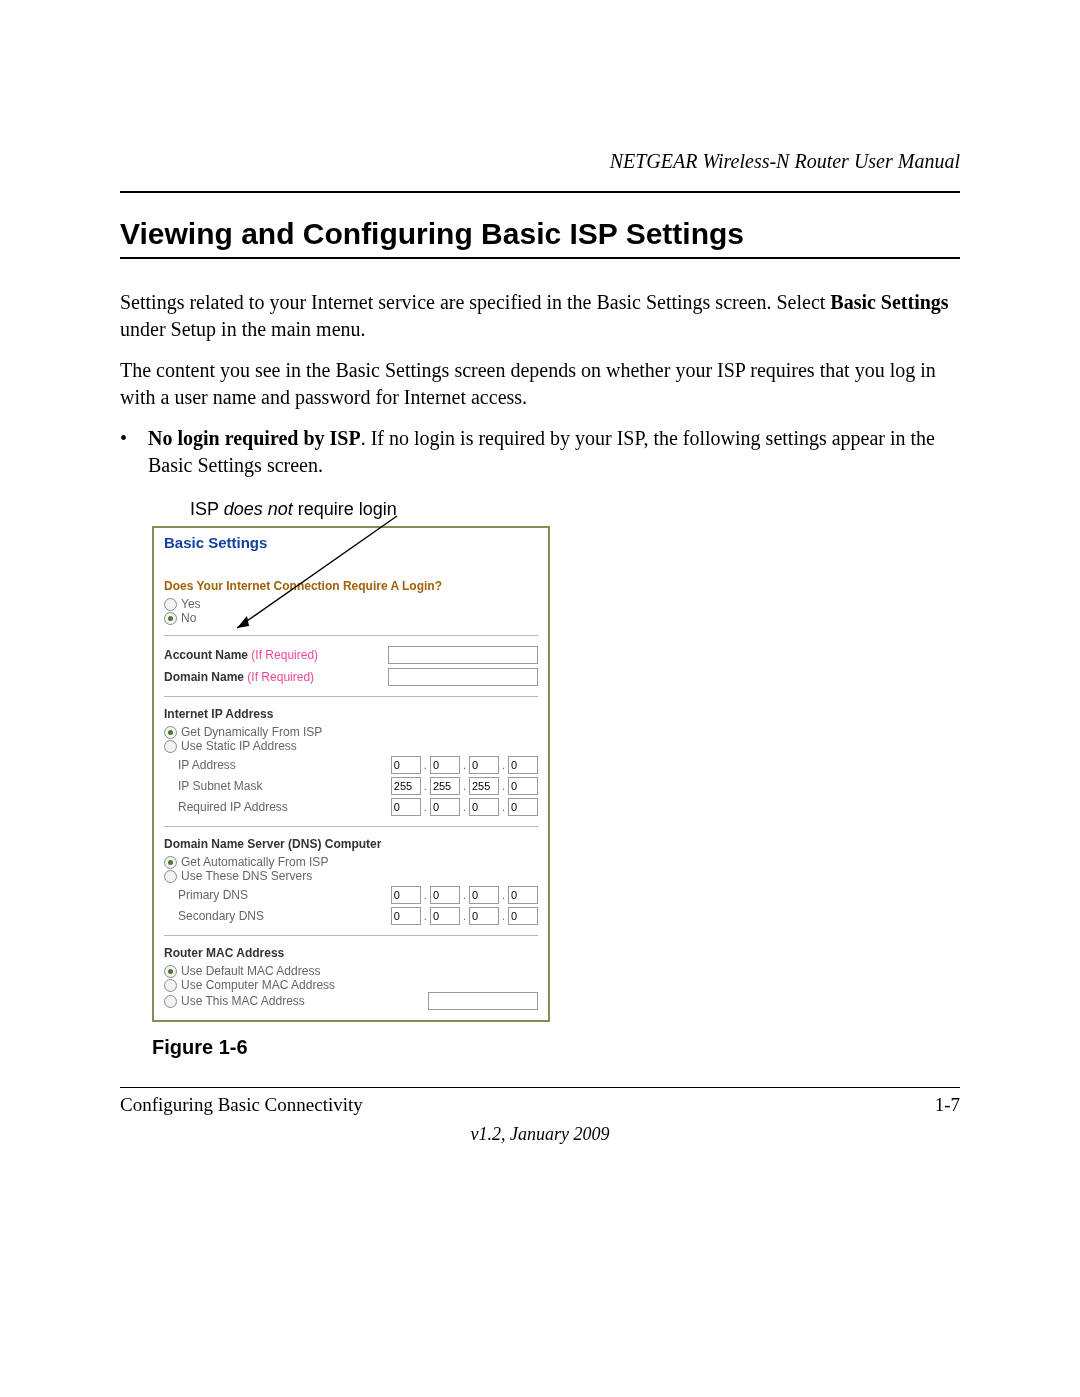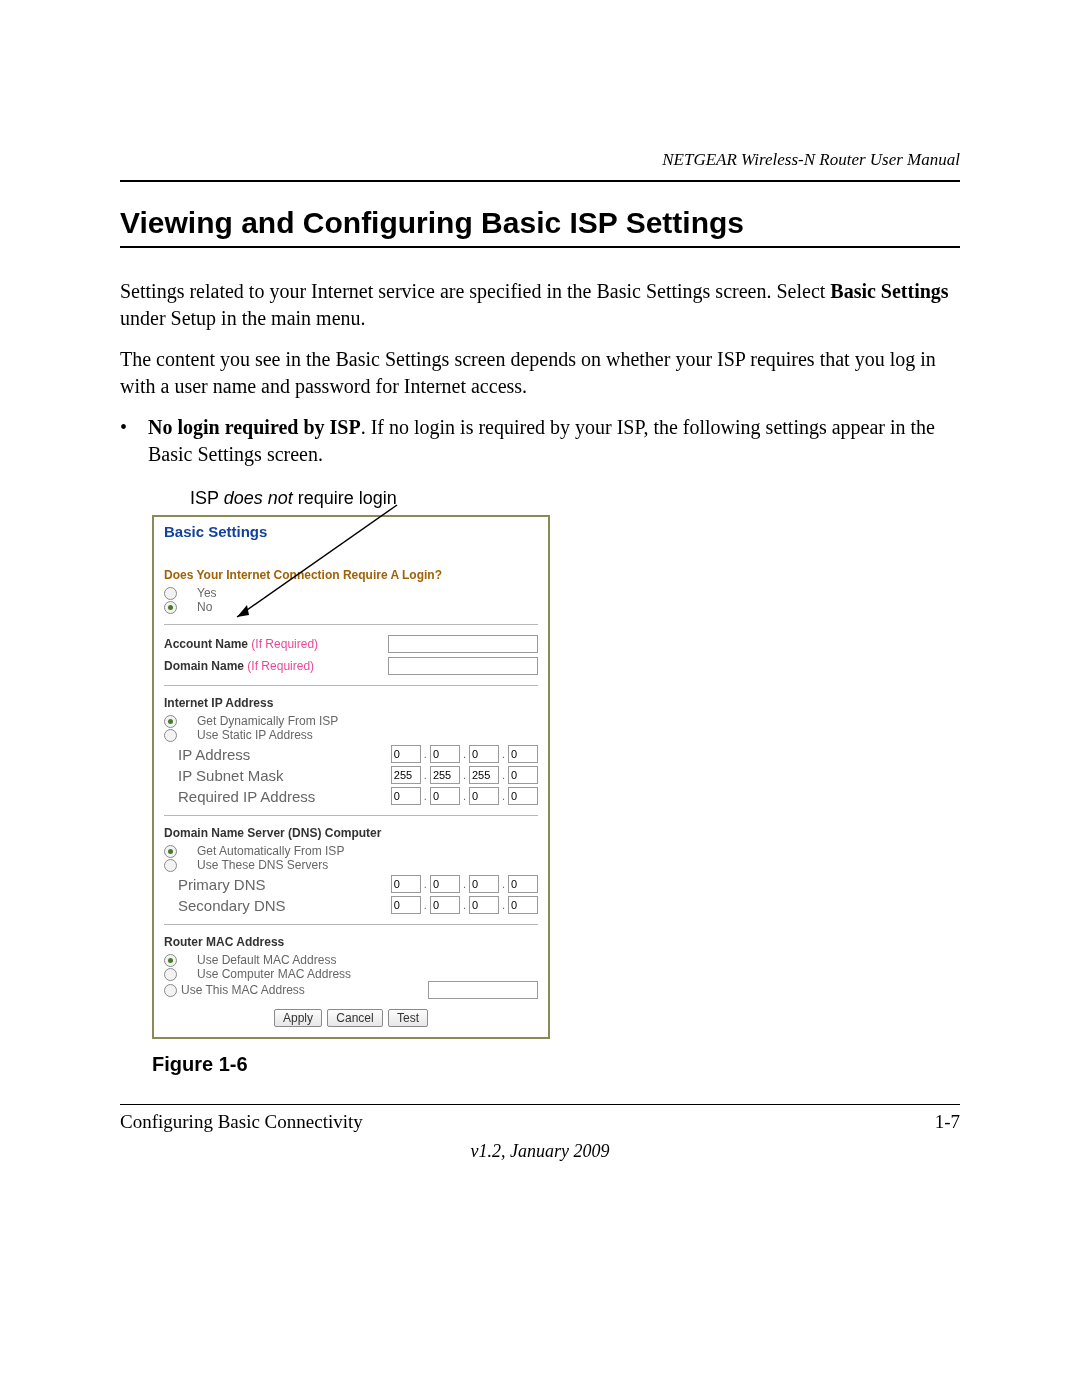--- a/index.html
+++ b/index.html
@@ -13,22 +13,22 @@
   .page {
     box-sizing: border-box;
     width: 1080px;
     min-height: 1397px;
     padding: 150px 120px 90px 120px;
     position: relative;
   }
   .header-right {
     text-align: right;
     font-style: italic;
-    font-size: 17px;
-    margin-bottom: 10px;
+    font-size: 20px;
+    margin-bottom: 18px;
   }
   .header-rule {
     border: none;
     border-top: 2px solid #000;
     margin: 0 0 24px 0;
   }
   .h1 {
     font-family: Arial, Helvetica, sans-serif;
     font-weight: bold;
     font-size: 30px;
@@ -89,21 +89,21 @@
   }
   .panel .section-q {
     font-weight: bold;
     color: #a16207;
     font-size: 12px;
     margin-bottom: 4px;
   }
   .panel .opt {
     display: flex;
     align-items: center;
-    gap: 20px;
+    gap: 4px;
     margin: 0 0;
     font-size: 12px;
     color: #666;
   }
   .radio {
     width: 11px; height: 11px;
     border: 1px solid #8a8a8a;
     border-radius: 50%;
     display: inline-flex;
     align-items: center; justify-content: center;
@@ -151,21 +151,21 @@
     margin: 2px 0 4px 0;
   }
   .ip-row {
     display: flex;
     align-items: center;
     justify-content: space-between;
     margin: 3px 0 3px 14px;
   }
   .ip-row .ip-label {
     color: #666;
-    font-size: 15px;
+    font-size: 12px;
   }
   .ip-fields {
     display: flex;
     align-items: center;
     gap: 2px;
   }
   .ip-fields input {
     width: 30px; height: 18px;
     border: 1px solid #9a9a9a;
     font-size: 11px;
@@ -391,25 +391,20 @@
         <span>Use Computer MAC Address</span>
       </div>
       <div class="opt" style="justify-content:space-between; width:100%;">
         <span style="display:flex;align-items:center;gap:4px;">
           <span class="radio"></span>
           <span>Use This MAC Address</span>
         </span>
         <input class="mac" type="text" style="">
       </div>
 
-      <div class="btn-row">
-        <button class="ui">Apply</button>
-        <button class="ui">Cancel</button>
-        <button class="ui">Test</button>
-      </div>
     </div>
   </div>
 
   <div class="figure-caption">Figure 1-6</div>
 
   <hr class="footer-rule">
   <div class="footer-row">
     <div>Configuring Basic Connectivity</div>
     <div>1-7</div>
   </div>

